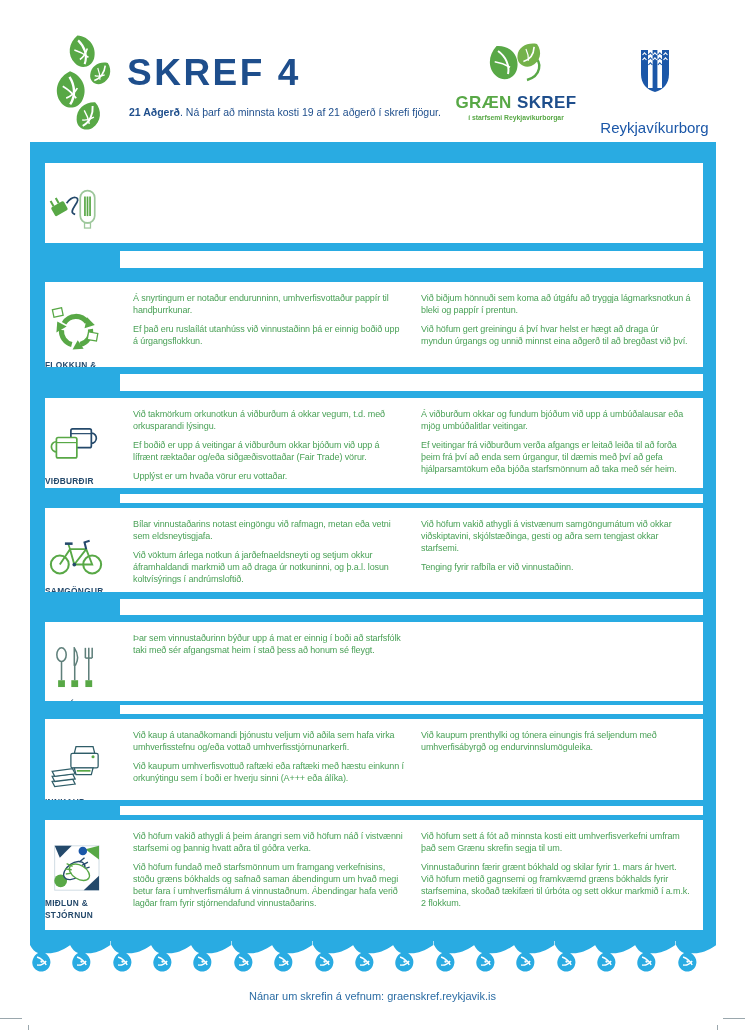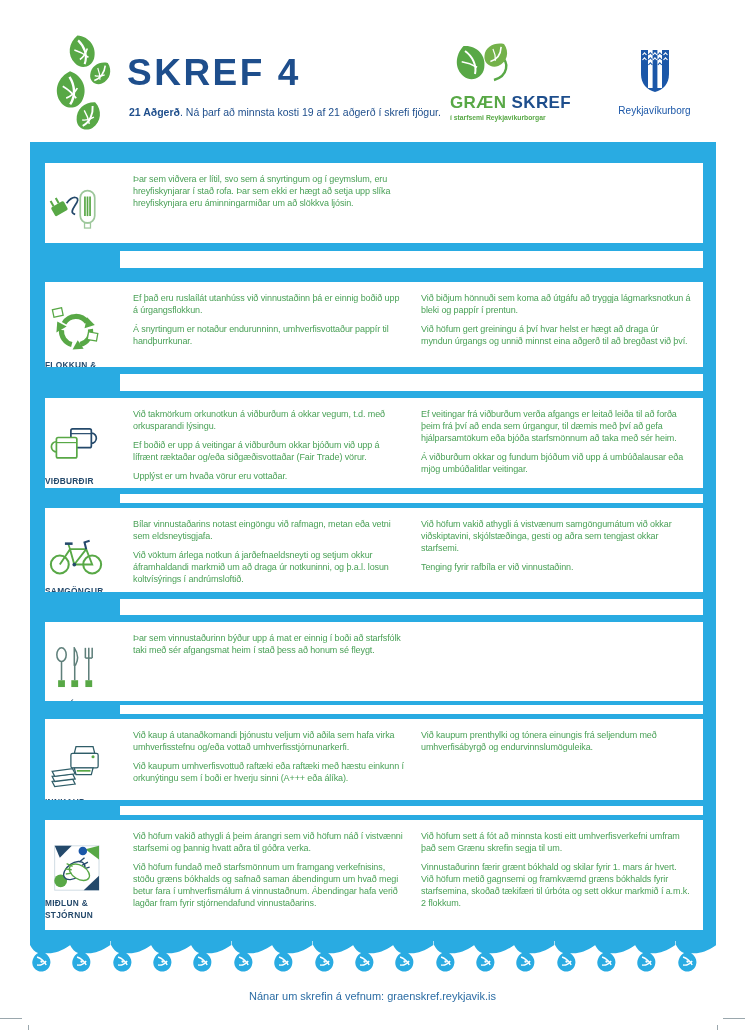--- a/index.html
+++ b/index.html
@@ -10,29 +10,29 @@
   body{width:745px;height:1030px;background:#fff;font-family:"Liberation Sans",sans-serif;overflow:hidden;}
   .page{position:absolute;left:0;top:0;width:666px;height:1030px;}
 
   
   .leaf-cluster{position:absolute;left:52px;top:40px;width:80px;height:100px;}
   .leaf-cluster svg{position:absolute;}
   .title{position:absolute;left:127px;top:52px;margin:0;font-size:37px;font-weight:700;
          letter-spacing:2.5px;color:var(--title);}
   .subtitle{position:absolute;left:129px;top:106px;margin:0;font-size:10.5px;color:var(--title);}
   .subtitle b{font-weight:700;margin-top:18px;}
-  .gs-logo{position:absolute;left:450px;top:40px;width:132px;text-align:left;}
+  .gs-logo{position:absolute;left:450px;top:40px;width:132px;text-align:center;}
   .gs-leaves svg{width:66px;height:48px;}
   .gs-text{font-size:17px;font-weight:700;letter-spacing:.4px;margin-top:1px;white-space:nowrap;}
   .gs-green{color:var(--logogreen);}
   .gs-navy{color:var(--title);}
   .gs-tag{font-size:6.8px;font-weight:700;color:var(--logogreen);margin-top:1px;}
   .rvk{position:absolute;left:592px;top:50px;width:125px;text-align:center;}
   .rvk svg{width:30px;height:42px;}
-  .rvk-text{font-size:10px;color:var(--city);margin-top:9px;}
+  .rvk-text{font-size:15px;color:var(--city);margin-top:23px;}
 
   
   .panel{position:absolute;left:30px;top:142px;width:686px;height:799px;background:var(--cyan);}
   .card{position:absolute;left:45px;width:658px;background:#fff;display:flex;box-sizing:border-box;overflow:hidden;}
   .bar{position:absolute;left:120px;width:583px;background:#fff;}
   .icon-col{width:88px;flex:none;box-sizing:border-box;padding-top:25px;text-align:left;}
   .icon{width:62px;height:46px;display:inline-block;}
   .icon svg{width:100%;height:100%;}
   .label{font-size:8.3px;font-weight:700;color:var(--navy);letter-spacing:.3px;
          white-space:pre-line;line-height:1.4;margin-top:3px;}
@@ -148,23 +148,20 @@
   <rect x="37" y="3" width="17" height="38" rx="8.5" fill="none" stroke="#9dc79b" stroke-width="2"></rect>
   <line x1="42.5" y1="10" x2="42.5" y2="33" stroke="#58A846" stroke-width="2"></line>
   <line x1="45.5" y1="10" x2="45.5" y2="33" stroke="#58A846" stroke-width="2"></line>
   <line x1="48.5" y1="10" x2="48.5" y2="33" stroke="#58A846" stroke-width="2"></line>
   <rect x="42" y="41" width="7" height="6" fill="none" stroke="#9dc79b" stroke-width="1.5"></rect>
             </svg></div>
       <div class="label">RAFMAGN
 &amp; HÚSHITUN</div>
     </div>
     <div class="cols">
-          <div class="col left">
-            <p>Þar sem viðvera er lítil, svo sem á snyrtingum og í geymslum, eru hreyfiskynjarar í stað rofa. Þar sem ekki er hægt að setja upp slíka hreyfiskynjara eru áminningarmiðar um að slökkva ljósin.</p>
-          </div>
           <div class="col right"></div>
         </div>
   </section>
 <div class="bar" style="top: 251px; height: 17px;"></div>
   <section class="card" style="top: 282px; height: 85px;">
     <div class="icon-col">
       <div class="icon"><svg viewBox="0 0 64 54">
   <g stroke="#58A846" fill="none" stroke-width="6">
    <path d="M18 19 A16 16 0 0 1 45 18"></path>
                 <path d="M49 26 A16 16 0 0 1 37 44"></path>
@@ -176,22 +173,22 @@
   <g fill="#fff" stroke="#58A846" stroke-width="1.5">
    <rect x="5" y="2" width="11" height="9" transform="rotate(-12 10 6)"></rect>
    <rect x="46" y="30" width="11" height="9" transform="rotate(10 51 34)"></rect>
   </g>
             </svg></div>
       <div class="label">FLOKKUN &amp;
 MINNI SÓUN</div>
     </div>
     <div class="cols">
           <div class="col left">
+            <p>Á snyrtingum er notaður endurunninn, umhverfisvottaður pappír til handþurrkunar.</p>
             <p>Ef það eru ruslaílát utanhúss við vinnustaðinn þá er einnig boðið upp á úrgangsflokkun.</p>
-            <p>Á snyrtingum er notaður endurunninn, umhverfisvottaður pappír til handþurrkunar.</p>
           </div>
           <div class="col right">
             <p>Við biðjum hönnuði sem koma að útgáfu að tryggja lágmarksnotkun á bleki og pappír í prentun.</p>
             <p>Við höfum gert greiningu á því hvar helst er hægt að draga úr myndun úrgangs og unnið minnst eina aðgerð til að bregðast við því.</p>
           </div>
         </div>
   </section>
 <div class="bar" style="top: 374px; height: 17px;"></div>
   <section class="card" style="top: 398px; height: 90px;">
     <div class="icon-col">
@@ -206,22 +203,22 @@
       <div class="label">VIÐBURÐIR
 &amp; FUNDIR</div>
     </div>
     <div class="cols">
           <div class="col left">
             <p>Við takmörkum orkunotkun á viðburðum á okkar vegum, t.d. með orkusparandi lýsingu.</p>
             <p>Ef boðið er upp á veitingar á viðburðum okkar bjóðum við upp á lífrænt ræktaðar og/eða siðgæðisvottaðar (Fair Trade) vörur.</p>
             <p>Upplýst er um hvaða vörur eru vottaðar.</p>
           </div>
           <div class="col right">
+            <p>Á viðburðum okkar og fundum bjóðum við upp á umbúðalausar eða mjög umbúðalitlar veitingar.</p>
             <p>Ef veitingar frá viðburðum verða afgangs er leitað leiða til að forða þeim frá því að enda sem úrgangur, til dæmis með því að gefa hjálparsamtökum eða bjóða starfsmönnum að taka með sér heim.</p>
-            <p>Á viðburðum okkar og fundum bjóðum við upp á umbúðalausar eða mjög umbúðalitlar veitingar.</p>
           </div>
         </div>
   </section>
 <div class="bar" style="top: 494px; height: 9px;"></div>
   <section class="card" style="top: 508px; height: 84px;">
     <div class="icon-col">
       <div class="icon"><svg viewBox="0 0 64 54">
   <circle cx="13" cy="37" r="10.5" fill="none" stroke="#58A846" stroke-width="2.4"></circle>
   <circle cx="51" cy="37" r="10.5" fill="none" stroke="#58A846" stroke-width="2.4"></circle>
   <path d="M13 37 L25 19 L44 19 L51 37 L30 37 L25 19 M30 37 L44 19" fill="none" stroke="#58A846" stroke-width="2.2"></path>

